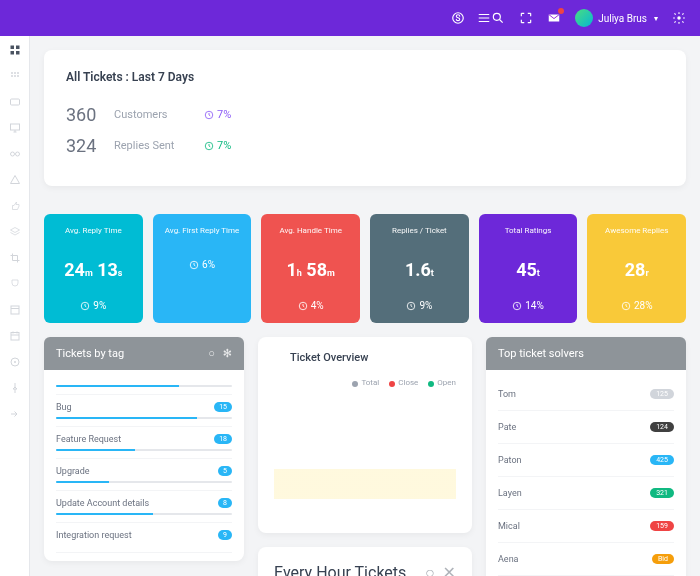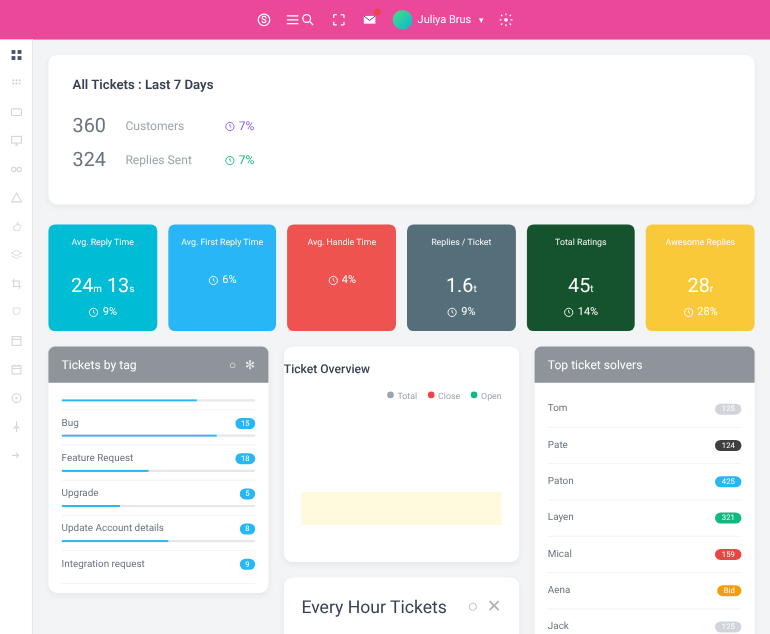--- a/index.html
+++ b/index.html
@@ -1,61 +1,61 @@
 <!DOCTYPE html>
 <html><head>
 <meta charset="utf-8">
 <style>
 *{box-sizing:border-box;margin:0;padding:0;font-family:-apple-system,BlinkMacSystemFont,"Segoe UI",Roboto,sans-serif}
 body{background:#f3f4f6;font-size:11px;color:#4b5563}
-.topbar{background:#ec4899;height:36px;display:flex;align-items:center;padding:0 14px;justify-content:center}
+.topbar{background:#6d28d9;height:36px;display:flex;align-items:center;padding:0 14px;justify-content:flex-end}
 .topbar-left{display:flex;align-items:center;gap:12px}
 .topbar-right{display:flex;align-items:center;gap:14px}
 .topbar svg{fill:#fff}
 .ico{width:14px;height:14px;cursor:pointer;display:flex;align-items:center;justify-content:center}
 .avatar{width:18px;height:18px;border-radius:50%;background:linear-gradient(135deg,#4ade80,#06b6d4)}
 .user{color:#fff;font-size:10px;display:flex;align-items:center;gap:5px;cursor:pointer}
 .badge-dot{position:relative}
 .badge-dot::after{content:"";position:absolute;top:-3px;right:-3px;width:6px;height:6px;background:#ef4444;border-radius:50%}
 .shell{display:flex}
 .sidebar{width:30px;background:#fff;border-right:1px solid #e5e7eb;padding-top:8px;display:flex;flex-direction:column;align-items:center;gap:14px}
 .sidebar .sico{width:12px;height:12px;cursor:pointer;opacity:.45}
 .sidebar .sico.active{opacity:.9}
 .main{flex:1;padding:14px}
 .card{background:#fff;border-radius:8px;box-shadow:0 2px 6px rgba(0,0,0,.05)}
-.summary{padding:20px 22px;margin-bottom:18px}
+.summary{padding:20px 22px;margin-bottom:28px}
 .summary h3{font-size:12px;font-weight:600;color:#374151;margin-bottom:20px}
 .srow{display:flex;align-items:center;margin-bottom:10px;gap:10px}
 .srow .num{font-size:18px;color:#6b7280;font-weight:400;width:38px}
 .srow .lbl{font-size:11px;color:#9ca3af;width:80px}
 .srow .pct{font-size:11px;display:flex;align-items:center;gap:3px}
 .pct.up{color:#8b5cf6}
 .pct.down{color:#10b981}
 .metrics{display:flex;gap:10px;margin-bottom:14px}
 .metric{flex:1;border-radius:6px;padding:12px 8px;color:#fff;text-align:center}
 .metric .mlbl{font-size:8px;margin-bottom:24px;opacity:.95}
-.metric .mval{font-size:18px;font-weight:400;margin-bottom:8px}
+.metric .mval{font-size:18px;font-weight:700;margin-bottom:20px}
 .metric .mval .unit{font-size:9px}
 .metric .mpct{font-size:10px;display:flex;align-items:center;justify-content:center;gap:3px}
-.m1{background:#00bcd4}.m2{background:#29b6f6}.m3{background:#ef5350}.m4{background:#546e7a}.m5{background:#14532d}.m6{background:#f9c939}
+.m1{background:#00bcd4}.m2{background:#29b6f6}.m3{background:#ef5350}.m4{background:#546e7a}.m5{background:#6d28d9}.m6{background:#f9c939}
 .row3{display:flex;gap:14px}
 .col{display:flex;flex-direction:column;gap:14px}
 .colL{width:200px}.colM{flex:1}.colR{width:200px}
 .panel-hd{background:#8e9499;color:#fff;border-radius:6px 6px 0 0;padding:10px 12px;font-size:11px;display:flex;align-items:center;justify-content:space-between}
 .panel-hd .hdactions{display:flex;gap:8px;opacity:.8}
 .panel-bd{padding:8px 12px}
 .tagrow{padding:7px 0;border-bottom:1px solid #f3f4f6}
 .tagtop{display:flex;justify-content:space-between;align-items:center;margin-bottom:5px}
 .tagname{font-size:9px;color:#6b7280}
 .tagbadge{background:#29b6f6;color:#fff;font-size:7px;padding:1px 5px;border-radius:7px;min-width:14px;text-align:center}
 .tagbar{height:2px;background:#e5e7eb;border-radius:2px;overflow:hidden}
 .tagbar-fill{height:100%;background:#29b6f6}
-.overview-hd{padding:14px 0;font-size:11px;color:#374151;font-weight:500}
+.overview-hd{padding:14px 32px;font-size:11px;color:#374151;font-weight:500}
 .legend{display:flex;justify-content:flex-end;gap:10px;padding:0 16px 10px;font-size:8px;color:#9ca3af}
-.legend span{display:flex;align-items:flex-start;gap:3px}
+.legend span{display:flex;align-items:flex-end;gap:3px}
 .ldot{width:6px;height:6px;border-radius:50%}
 .chart-area{height:120px;margin:0 16px 16px;position:relative;background:linear-gradient(to bottom,transparent 60%,rgba(255,237,160,.35) 60%,rgba(255,237,160,.35) 85%,transparent 85%)}
 .hourly{padding:16px}
 .hourly-hd{display:flex;align-items:flex-end;justify-content:space-between;font-size:16px;color:#374151;font-weight:400;margin-bottom:14px}
 .hourly-hd .hdactions{display:flex;gap:8px;opacity:.4}
 .ticket-ico{width:28px;height:22px;margin-bottom:10px}
 .solver{display:flex;justify-content:space-between;align-items:center;padding:11px 0;border-bottom:1px solid #f3f4f6;font-size:9px;color:#6b7280}
 .solver:last-child{border-bottom:none}
 .sbadge{font-size:7px;padding:1px 6px;border-radius:8px;color:#fff}
 .caret{font-size:8px;margin-left:2px}
@@ -205,20 +205,21 @@
         </div>
         <div class="metric m2">
           <div class="mlbl">Avg. First Reply Time</div>
           <div class="mpct"><svg viewBox="0 0 24 24" width="10" height="10">
               <circle cx="12" cy="12" r="9" fill="none" stroke="currentColor" stroke-width="2"></circle>
               <path d="M12 7v5l3 2" stroke="currentColor" stroke-width="2" fill="none"></path>
             </svg> 6%</div>
         </div>
         <div class="metric m3">
           <div class="mlbl">Avg. Handle Time</div>
+          <div class="mval">1<span class="unit">h</span> 58<span class="unit">m</span></div>
           <div class="mpct"><svg viewBox="0 0 24 24" width="10" height="10">
               <circle cx="12" cy="12" r="9" fill="none" stroke="currentColor" stroke-width="2"></circle>
               <path d="M12 7v5l3 2" stroke="currentColor" stroke-width="2" fill="none"></path>
             </svg> 4%</div>
         </div>
         <div class="metric m4">
           <div class="mlbl">Replies / Ticket</div>
           <div class="mval">1.6<span class="unit">t</span></div>
           <div class="mpct"><svg viewBox="0 0 24 24" width="10" height="10">
               <circle cx="12" cy="12" r="9" fill="none" stroke="currentColor" stroke-width="2"></circle>

